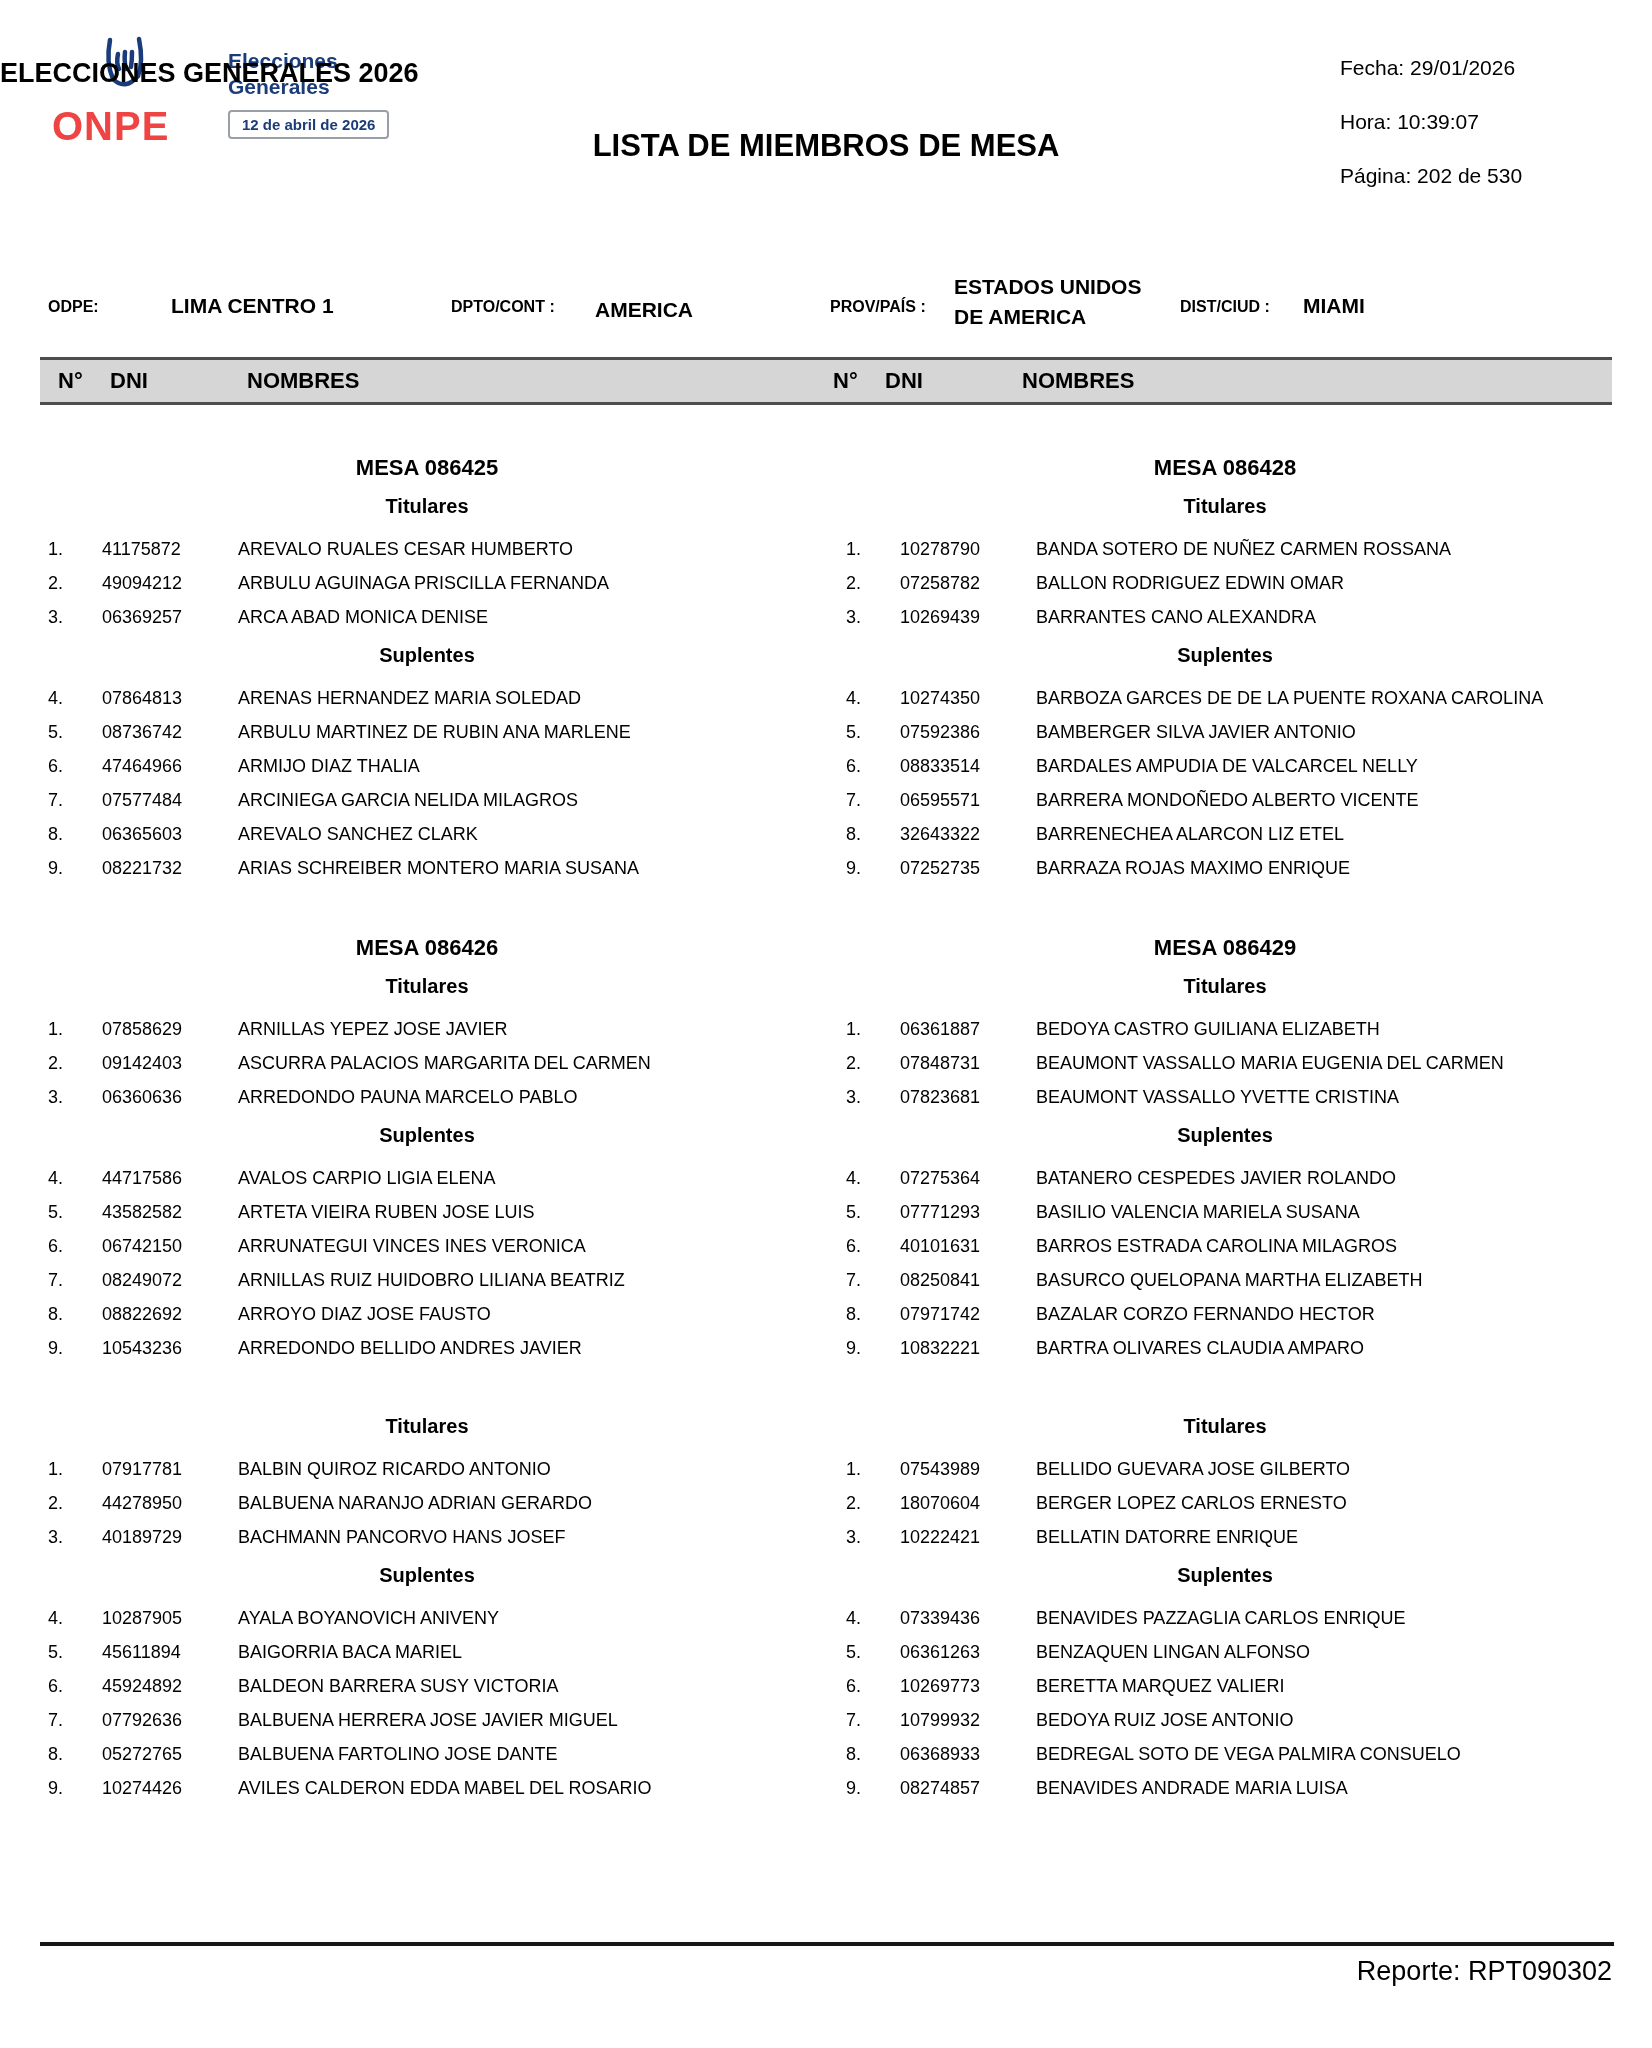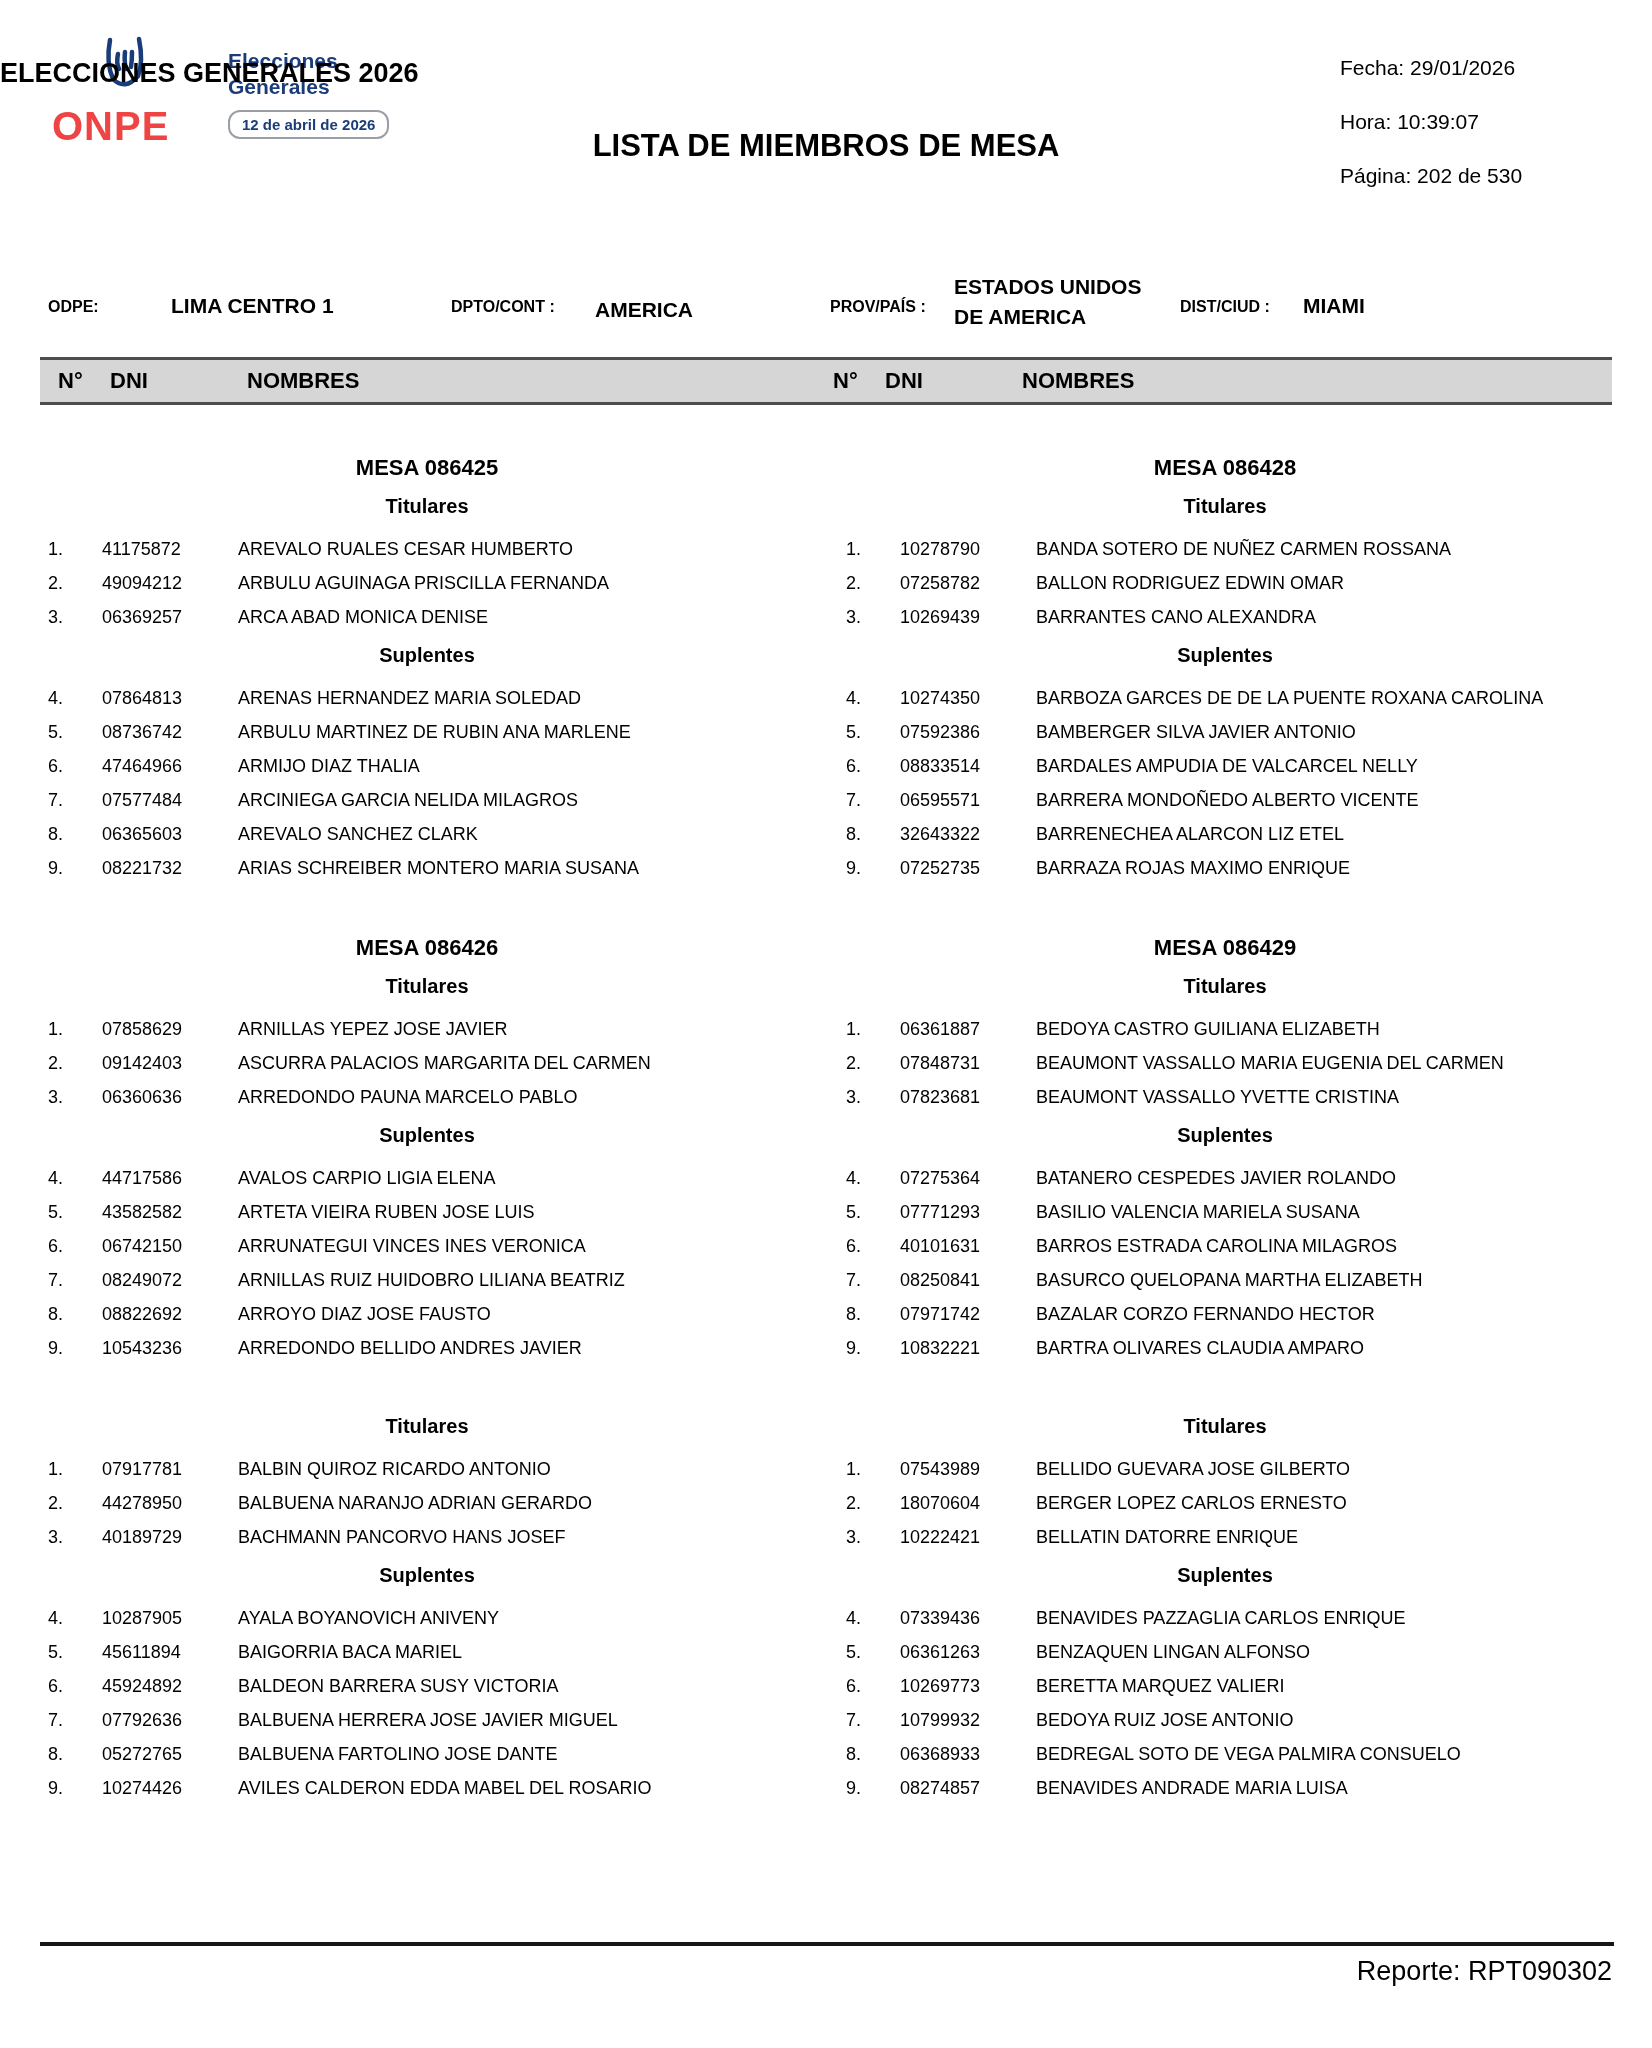--- a/index.html
+++ b/index.html
@@ -17,21 +17,21 @@
   .hand-icon { position:absolute; top:0; left:42px; }
   .onpe-word {
     position:absolute; bottom:0; left:0;
     font-size:40px; font-weight:bold; letter-spacing:1px;
     color:#ef4444; line-height:1;
   }
   .logo-right { margin-left:8px; padding-top:12px; }
   .tagline { font-size:21px; font-weight:bold; color:#1b3c7a; line-height:26px; }
   .badge {
     display:inline-block; margin-top:10px;
-    border:2px solid #9a9fa6; border-radius:12px;
+    border:2px solid #9a9fa6; border-radius:4px;
     padding:4px 12px;
     font-size:15px; font-weight:bold; color:#1b3c7a;
   }
   
   .title-main {
     position:absolute; top:58px; left:0; width:100%;
     text-align:left; font-size:27px; font-weight:bold;
   }
   .title-sub {
     position:absolute; top:128px; left:0; width:100%;

